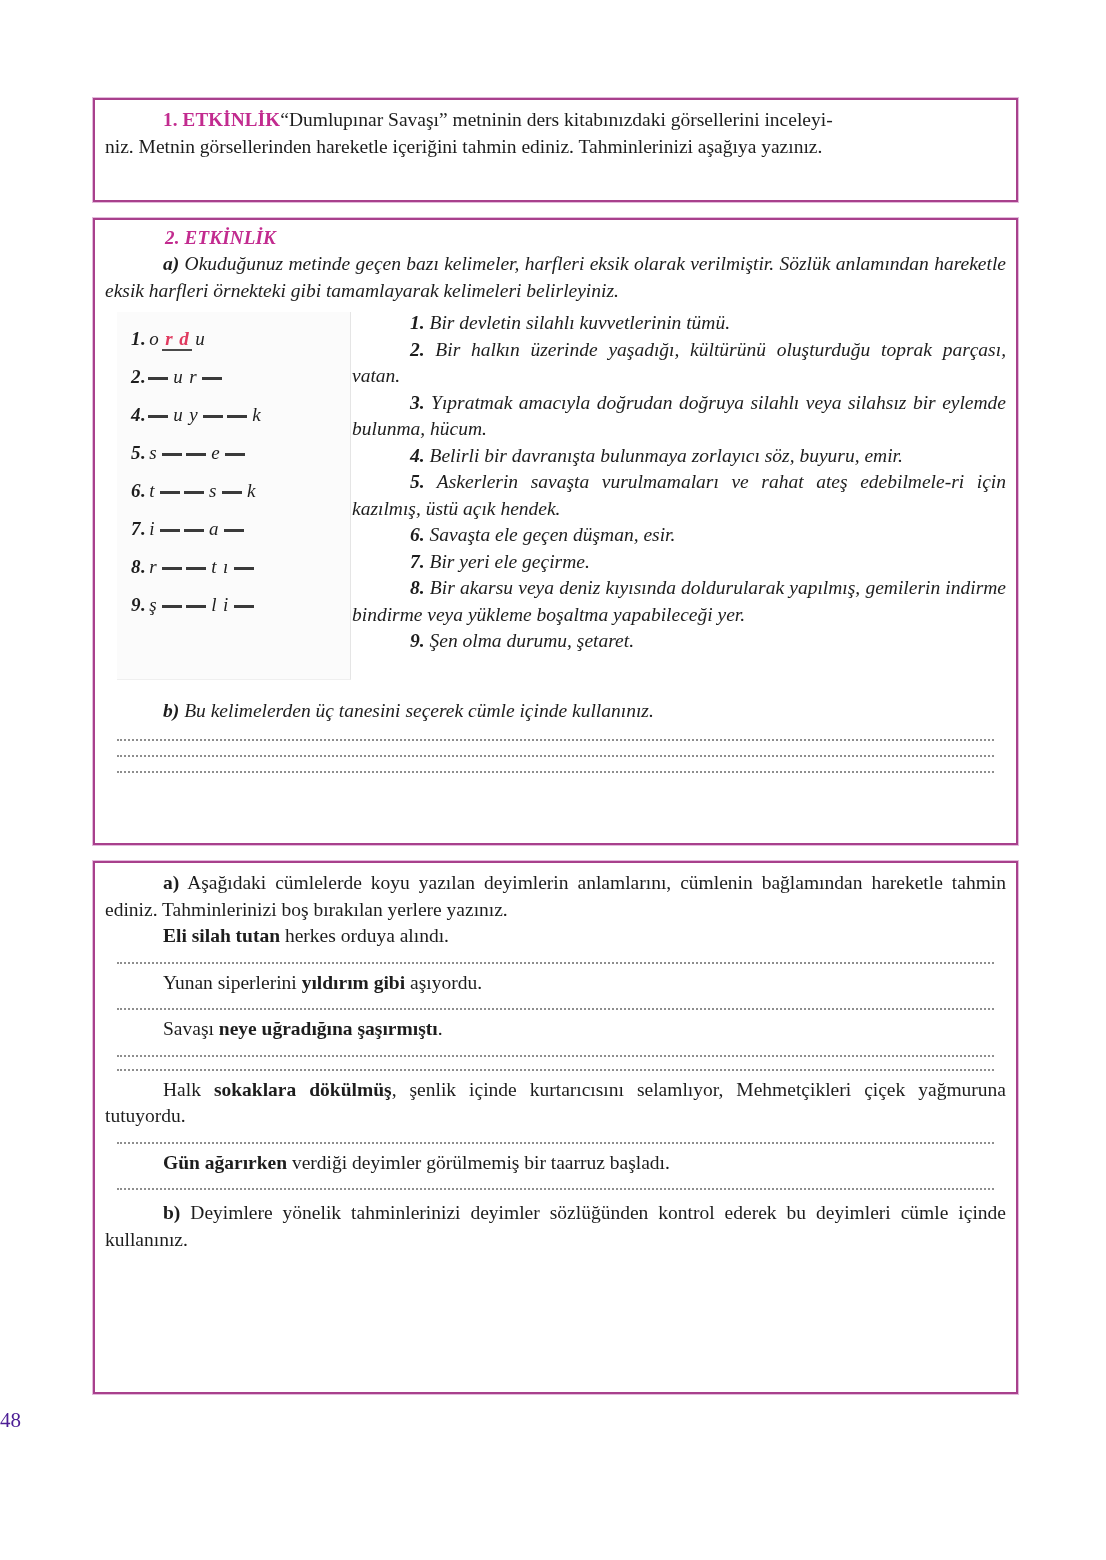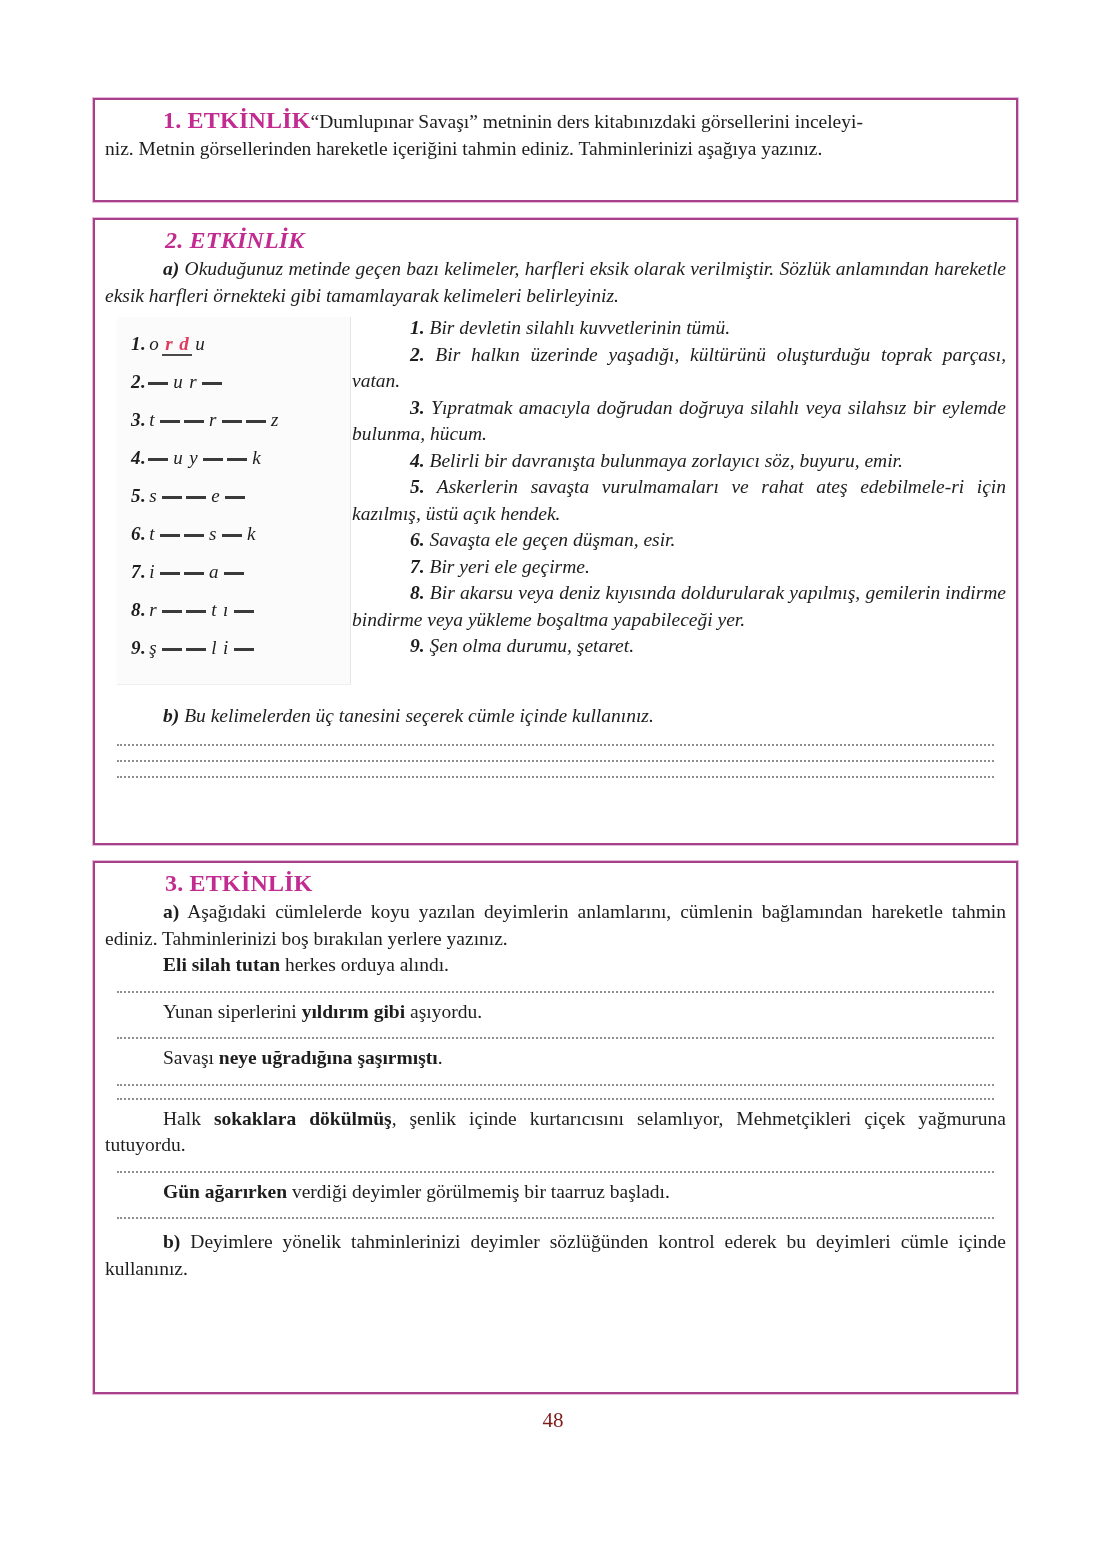--- a/index.html
+++ b/index.html
@@ -36,21 +36,21 @@
 
   .inner {
     position: absolute;
     left: 10px;  right: 10px;
     top: 7px;
   }
 
   
   .etk-head {
     font-weight: bold;
-    font-size: 24px;
+    font-size: 19px;
     color: #c22b8f;
     letter-spacing: .2px;
     margin: 0 0 2px 60px;
   }
   .etk-head.inline { margin: 0; display: inline; }
 
   p.para {
     margin: 0;
     font-size: 19.5px;
     line-height: 26.5px;
@@ -114,23 +114,22 @@
   .defs p { margin: 0; text-indent: 58px; }
 
   
   .sent { margin-top: 2px; text-indent: 58px; }
 
   
   .pageno {
     position: absolute;
     left: 0; right: 0;
     top: 1408px;
-    text-align: center;
     font-size: 21px;
-    color: #7f1d1d;
+    color: #4c1d95;
   }
 </style>
 </head>
 <body>
 
 <div class="page">
 
   <div class="act-box" id="box1">
     <div class="inner">
       <p class="para indent"><span class="etk-head inline">1. ETKİNLİK</span><span>“Dumlupınar Savaşı” metninin ders kitabınızdaki görsellerini inceleyi-</span></p>
@@ -143,21 +142,20 @@
 
       <div class="etk-head">2. ETKİNLİK</div>
 
       <p class="para indent"><span class="b">a)</span> <span>Okuduğunuz metinde geçen bazı kelimeler, harfleri eksik olarak verilmiştir. Sözlük anlamından hareketle eksik harfleri örnekteki gibi tamamlayarak kelimeleri belirleyiniz.</span></p>
 
       <div class="a2-cols">
 
         <div class="puzzle" id="puzzle">
             <div class="pz-row"><span class="pz-n">1.</span><span class="pz-ch">o</span><span class="pz-red">r</span><span class="pz-red">d</span><span class="pz-ch">u</span></div>
             <div class="pz-row"><span class="pz-n">2.</span><span class="pz-blank"></span><span class="pz-ch">u</span><span class="pz-ch">r</span><span class="pz-blank"></span></div>
-            <div class="pz-row"><span class="pz-n">3.</span><span class="pz-ch">t</span><span class="pz-blank"></span><span class="pz-blank"></span><span class="pz-ch">r</span><span class="pz-blank"></span><span class="pz-blank"></span><span class="pz-ch">z</span></div>
             <div class="pz-row"><span class="pz-n">4.</span><span class="pz-blank"></span><span class="pz-ch">u</span><span class="pz-ch">y</span><span class="pz-blank"></span><span class="pz-blank"></span><span class="pz-ch">k</span></div>
             <div class="pz-row"><span class="pz-n">5.</span><span class="pz-ch">s</span><span class="pz-blank"></span><span class="pz-blank"></span><span class="pz-ch">e</span><span class="pz-blank"></span></div>
             <div class="pz-row"><span class="pz-n">6.</span><span class="pz-ch">t</span><span class="pz-blank"></span><span class="pz-blank"></span><span class="pz-ch">s</span><span class="pz-blank"></span><span class="pz-ch">k</span></div>
             <div class="pz-row"><span class="pz-n">7.</span><span class="pz-ch">i</span><span class="pz-blank"></span><span class="pz-blank"></span><span class="pz-ch">a</span><span class="pz-blank"></span></div>
             <div class="pz-row"><span class="pz-n">8.</span><span class="pz-ch">r</span><span class="pz-blank"></span><span class="pz-blank"></span><span class="pz-ch">t</span><span class="pz-ch">ı</span><span class="pz-blank"></span></div>
             <div class="pz-row"><span class="pz-n">9.</span><span class="pz-ch">ş</span><span class="pz-blank"></span><span class="pz-blank"></span><span class="pz-ch">l</span><span class="pz-ch">i</span><span class="pz-blank"></span></div>
           </div>
 
         <div class="defs" id="defs">
             <div style="float: left; width: 247px; height: 366px;"></div>
@@ -179,21 +177,20 @@
           <div class="rule"></div>
           <div class="rule"></div>
           <div class="rule"></div>
         </div>
     </div>
   </div>
 
   <div class="act-box" id="box3">
     <div class="inner">
 
-      <div class="etk-head">3. ETKİNLİK</div>
 
       <p class="para indent"><span class="b">a)</span> <span>Aşağıdaki cümlelerde koyu yazılan deyimlerin anlamlarını, cümlenin bağlamından hareketle tahmin ediniz. Tahminlerinizi boş bırakılan yerlere yazınız.</span></p>
 
       <div id="a3-sentences">
           <p class="para sent"><span class="b">Eli silah tutan</span><span> herkes orduya alındı.</span></p>
           <div class="rule" style="margin: 12px 12px 6px;"></div>
           <p class="para sent"><span>Yunan siperlerini </span><span class="b">yıldırım gibi</span><span> aşıyordu.</span></p>
           <div class="rule" style="margin: 12px 12px 6px;"></div>
           <p class="para sent"><span>Savaşı </span><span class="b">neye uğradığına şaşırmıştı</span><span>.</span></p>
           <div class="rule" style="margin: 12px 12px 6px;"></div>

